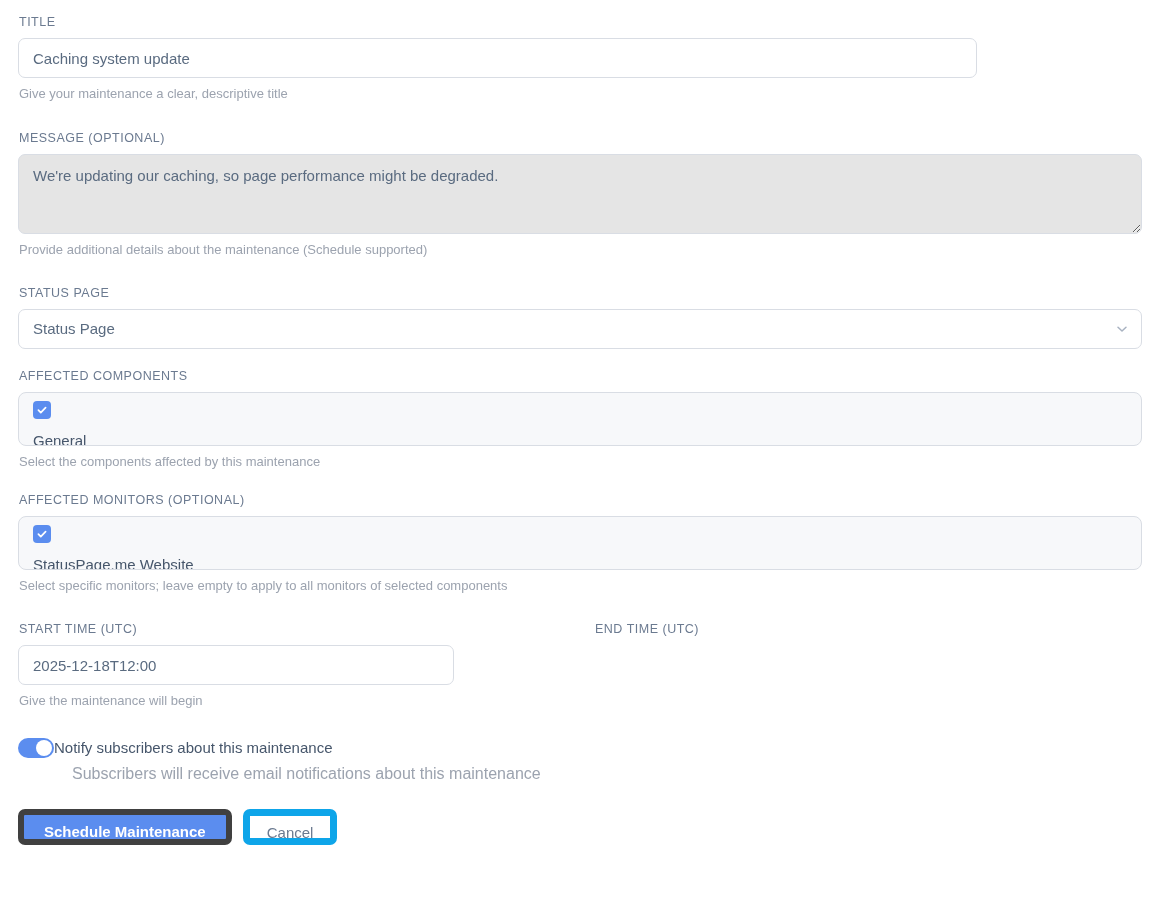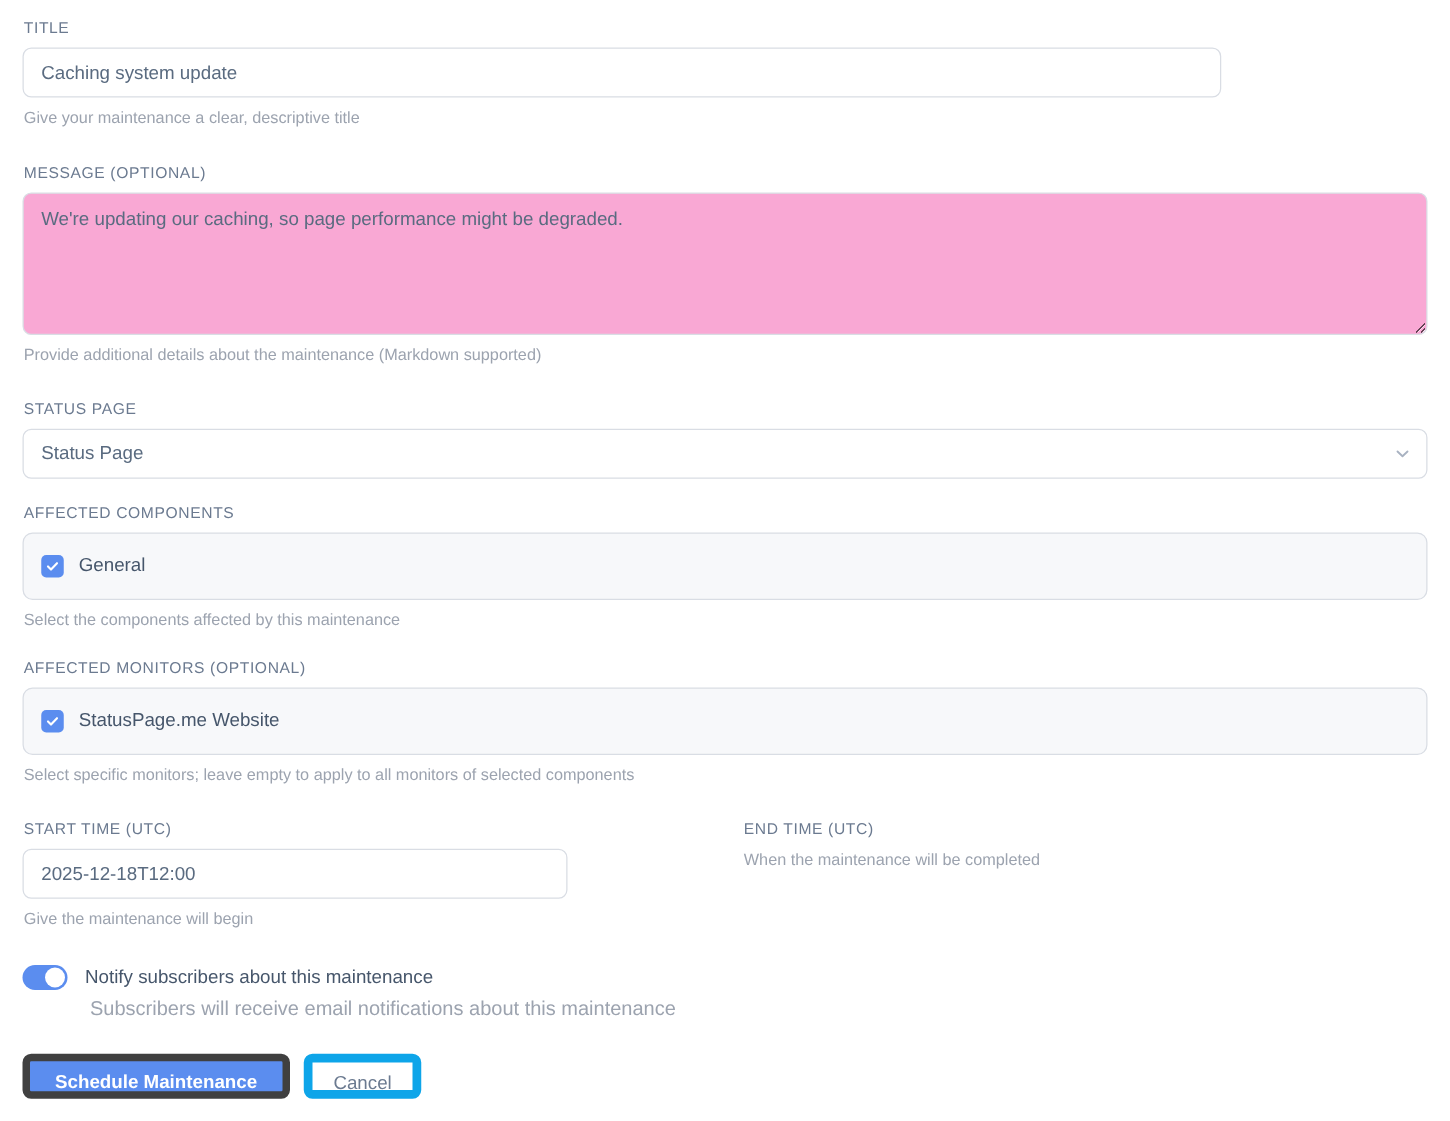--- a/index.html
+++ b/index.html
@@ -51,24 +51,24 @@
     font-family: "Liberation Sans", sans-serif;
     padding: 0 14px;
     line-height: 38px;
     outline: none;
   }
   .text-input::placeholder { color: #b4bcc7; }
 
   .textarea {
     display: block;
     width: 1124px;
-    height: 114px;
+    height: 80px;
     border: 1px solid #d9dde4;
     border-radius: 7px;
-    background: #f9a8d4;
+    background: #e5e5e5;
     color: #5a6b80;
     font-size: 15px;
     font-family: "Liberation Sans", sans-serif;
     padding: 10px 14px;
     line-height: 21px;
     outline: none;
     resize: vertical;
   }
 
   
@@ -100,24 +100,25 @@
   .check-panel {
     width: 1124px;
     border: 1px solid #d9dde4;
     border-radius: 8px;
     background: #f7f8fa;
     padding: 8px 0;
     overflow: hidden;
   }
   .check-row {
     display: flex;
-    align-items: center;
+    align-items: flex-start;
     height: 36px;
     padding: 0 14px;
     gap: 12px;
+    flex-direction: column;
   }
   .cbox {
     width: 18px; height: 18px;
     border-radius: 4px;
     background: #5b8def;
     display: flex;
     align-items: center;
     justify-content: center;
     flex: 0 0 auto;
   }
@@ -133,21 +134,20 @@
   .time-row { display: flex; gap: 28px; }
   .time-col { width: 550px; }
   .time-col .text-input { width: 436px; }
   .time-col .helper { white-space: nowrap; }
 
   
   .toggle-block { margin-top: 0; }
   .toggle-row {
     display: flex;
     align-items: center;
-    gap: 14px;
     height: 24px;
   }
   .switch {
     width: 36px; height: 20px;
     border-radius: 10px;
     background: #5b8def;
     position: relative;
     flex: 0 0 auto;
   }
   .switch .knob {
@@ -210,21 +210,21 @@
     <span class="label">TITLE</span>
     <input class="text-input" type="text" value="Caching system update" style="">
     <div class="helper">Give your maintenance a clear, descriptive title</div>
   </div>
 
   <div class="gap-27"></div>
 
   <div class="field">
     <span class="label">MESSAGE (OPTIONAL)</span>
     <textarea class="textarea" style="">We're updating our caching, so page performance might be degraded.</textarea>
-    <div class="helper">Provide additional details about the maintenance (Markdown supported)</div>
+    <div class="helper">Provide additional details about the maintenance (Schedule supported)</div>
   </div>
 
   <div class="gap-26"></div>
 
   <div class="field">
     <span class="label">STATUS PAGE</span>
     <div class="select-wrap">
       <div class="select-box">Status Page</div>
       <span class="chev">
         <svg width="14" height="14" viewBox="0 0 14 14" fill="none">
@@ -271,21 +271,20 @@
   <div class="gap-26"></div>
 
   <div class="time-row">
     <div class="time-col">
       <span class="label">START TIME (UTC)</span>
       <input class="text-input" type="text" value="2025-12-18T12:00" style="">
       <div class="helper">Give the maintenance will begin</div>
     </div>
     <div class="time-col">
       <span class="label">END TIME (UTC)</span>
-      <div class="helper">When the maintenance will be completed</div>
     </div>
   </div>
 
   <div class="gap-26"></div>
 
   <div class="toggle-block">
     <div class="toggle-row">
       <span class="switch">
         <span class="knob"></span>
       </span>

